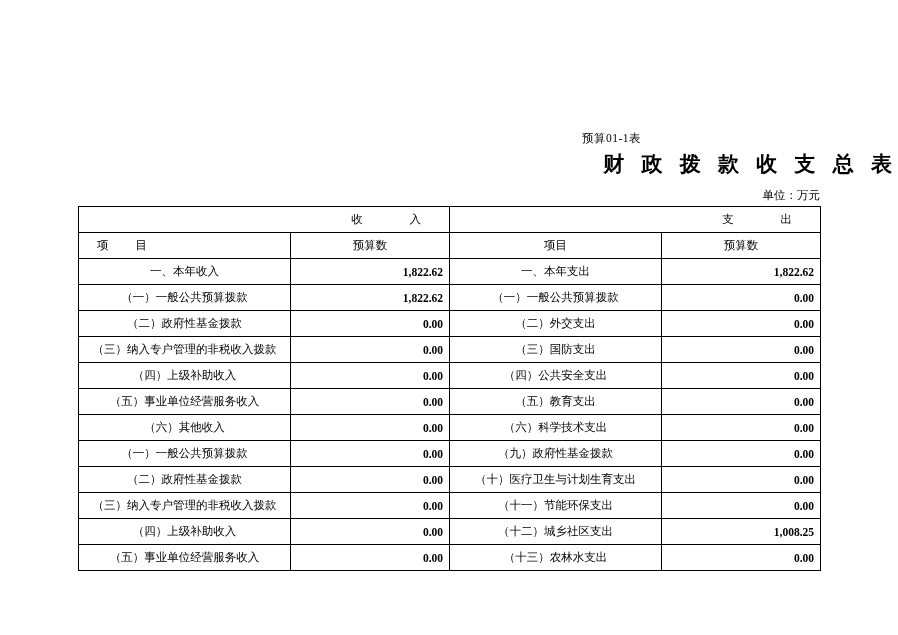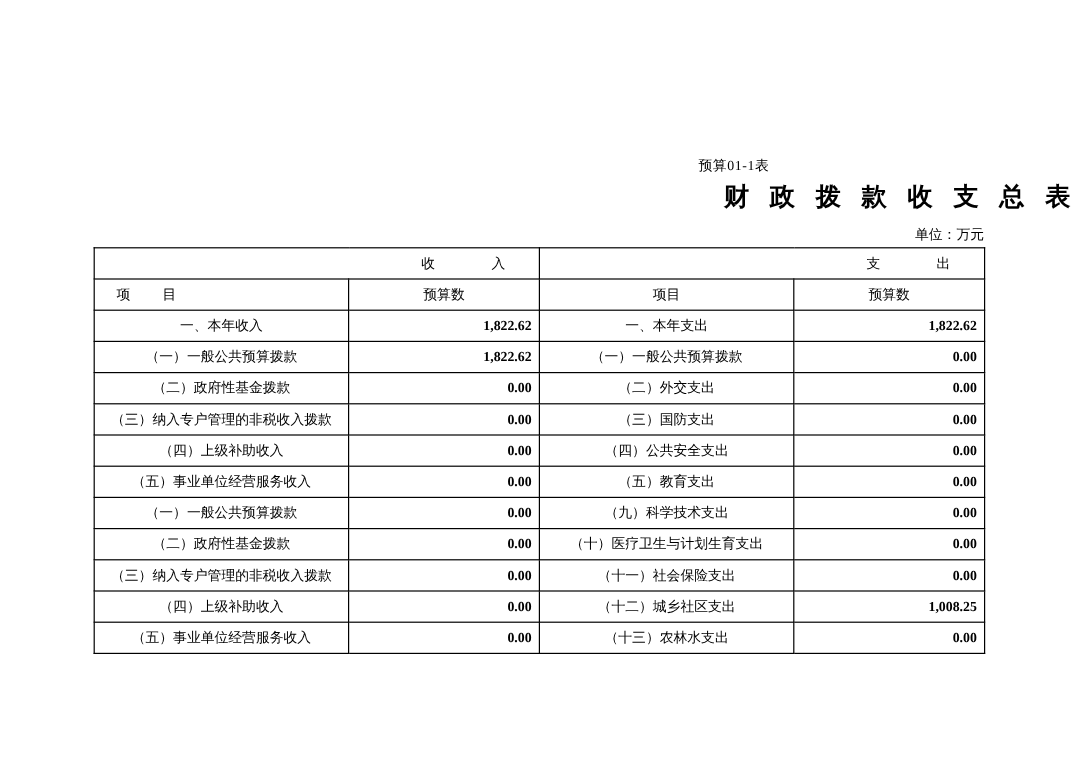--- a/index.html
+++ b/index.html
@@ -153,35 +153,41 @@
         <td class="label">（四）公共安全支出</td>
         <td class="num">0.00</td>
       </tr>
       <tr>
         <td class="label">（五）事业单位经营服务收入</td>
         <td class="num">0.00</td>
         <td class="label">（五）教育支出</td>
         <td class="num">0.00</td>
       </tr>
       <tr>
+        <td class="label">（六）其他收入</td>
+        <td class="num">0.00</td>
+        <td class="label">（六）科学技术支出</td>
+        <td class="num">0.00</td>
+      </tr>
+      <tr>
         <td class="label">（一）一般公共预算拨款</td>
         <td class="num">0.00</td>
-        <td class="label">（九）科学技术支出</td>
+        <td class="label">（九）政府性基金拨款</td>
         <td class="num">0.00</td>
       </tr>
       <tr>
         <td class="label">（二）政府性基金拨款</td>
         <td class="num">0.00</td>
         <td class="label">（十）医疗卫生与计划生育支出</td>
         <td class="num">0.00</td>
       </tr>
       <tr>
         <td class="label">（三）纳入专户管理的非税收入拨款</td>
         <td class="num">0.00</td>
-        <td class="label">（十一）社会保险支出</td>
+        <td class="label">（十一）节能环保支出</td>
         <td class="num">0.00</td>
       </tr>
       <tr>
         <td class="label">（四）上级补助收入</td>
         <td class="num">0.00</td>
         <td class="label">（十二）城乡社区支出</td>
         <td class="num">1,008.25</td>
       </tr>
       <tr>
         <td class="label">（五）事业单位经营服务收入</td>

